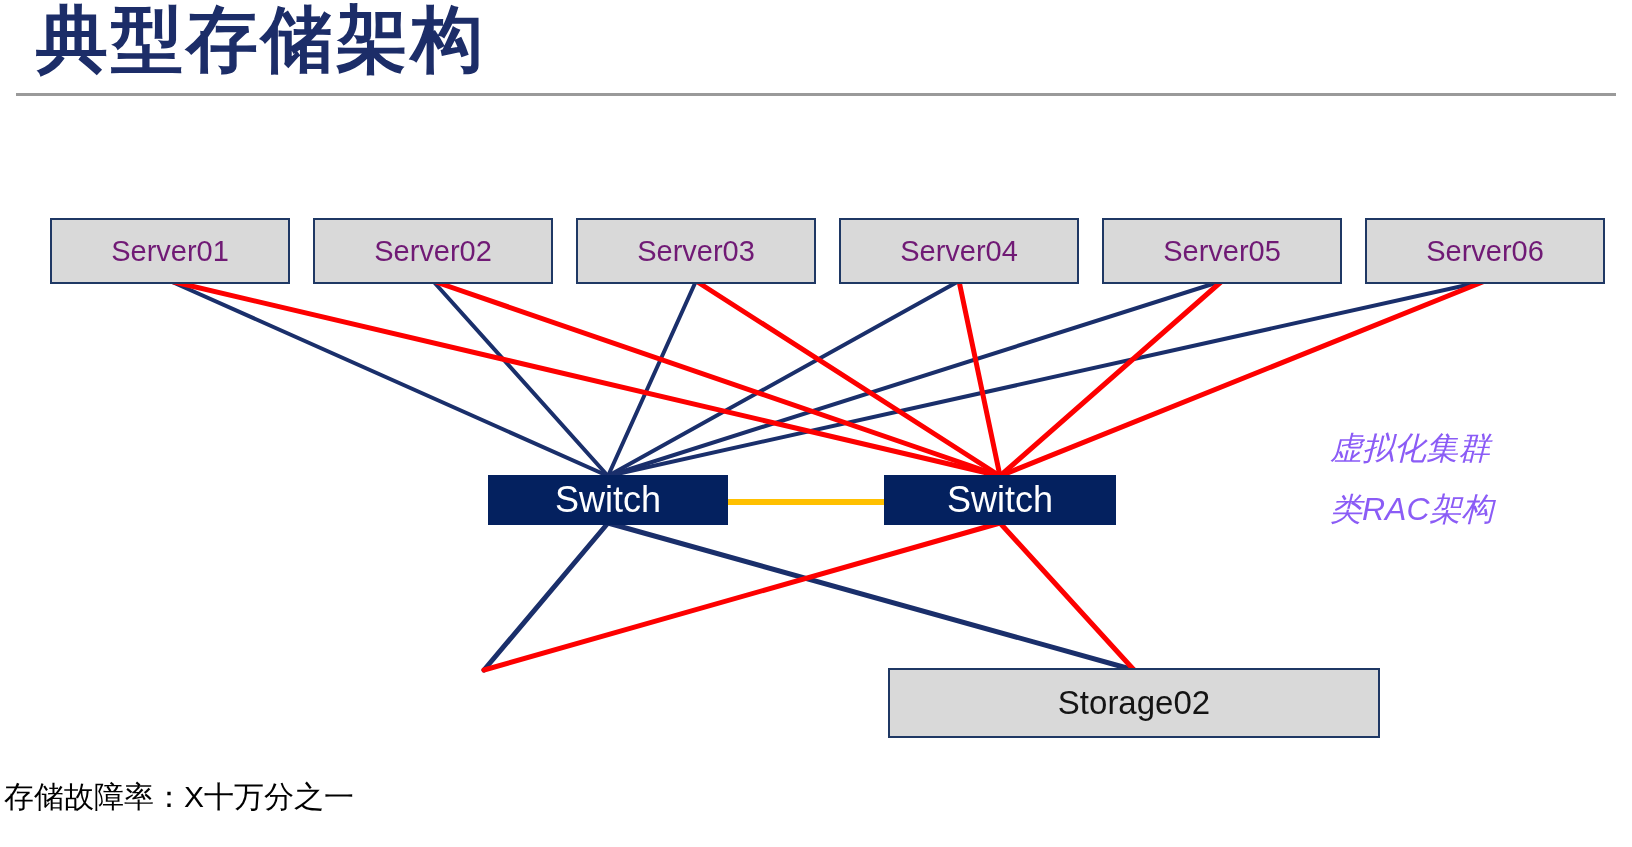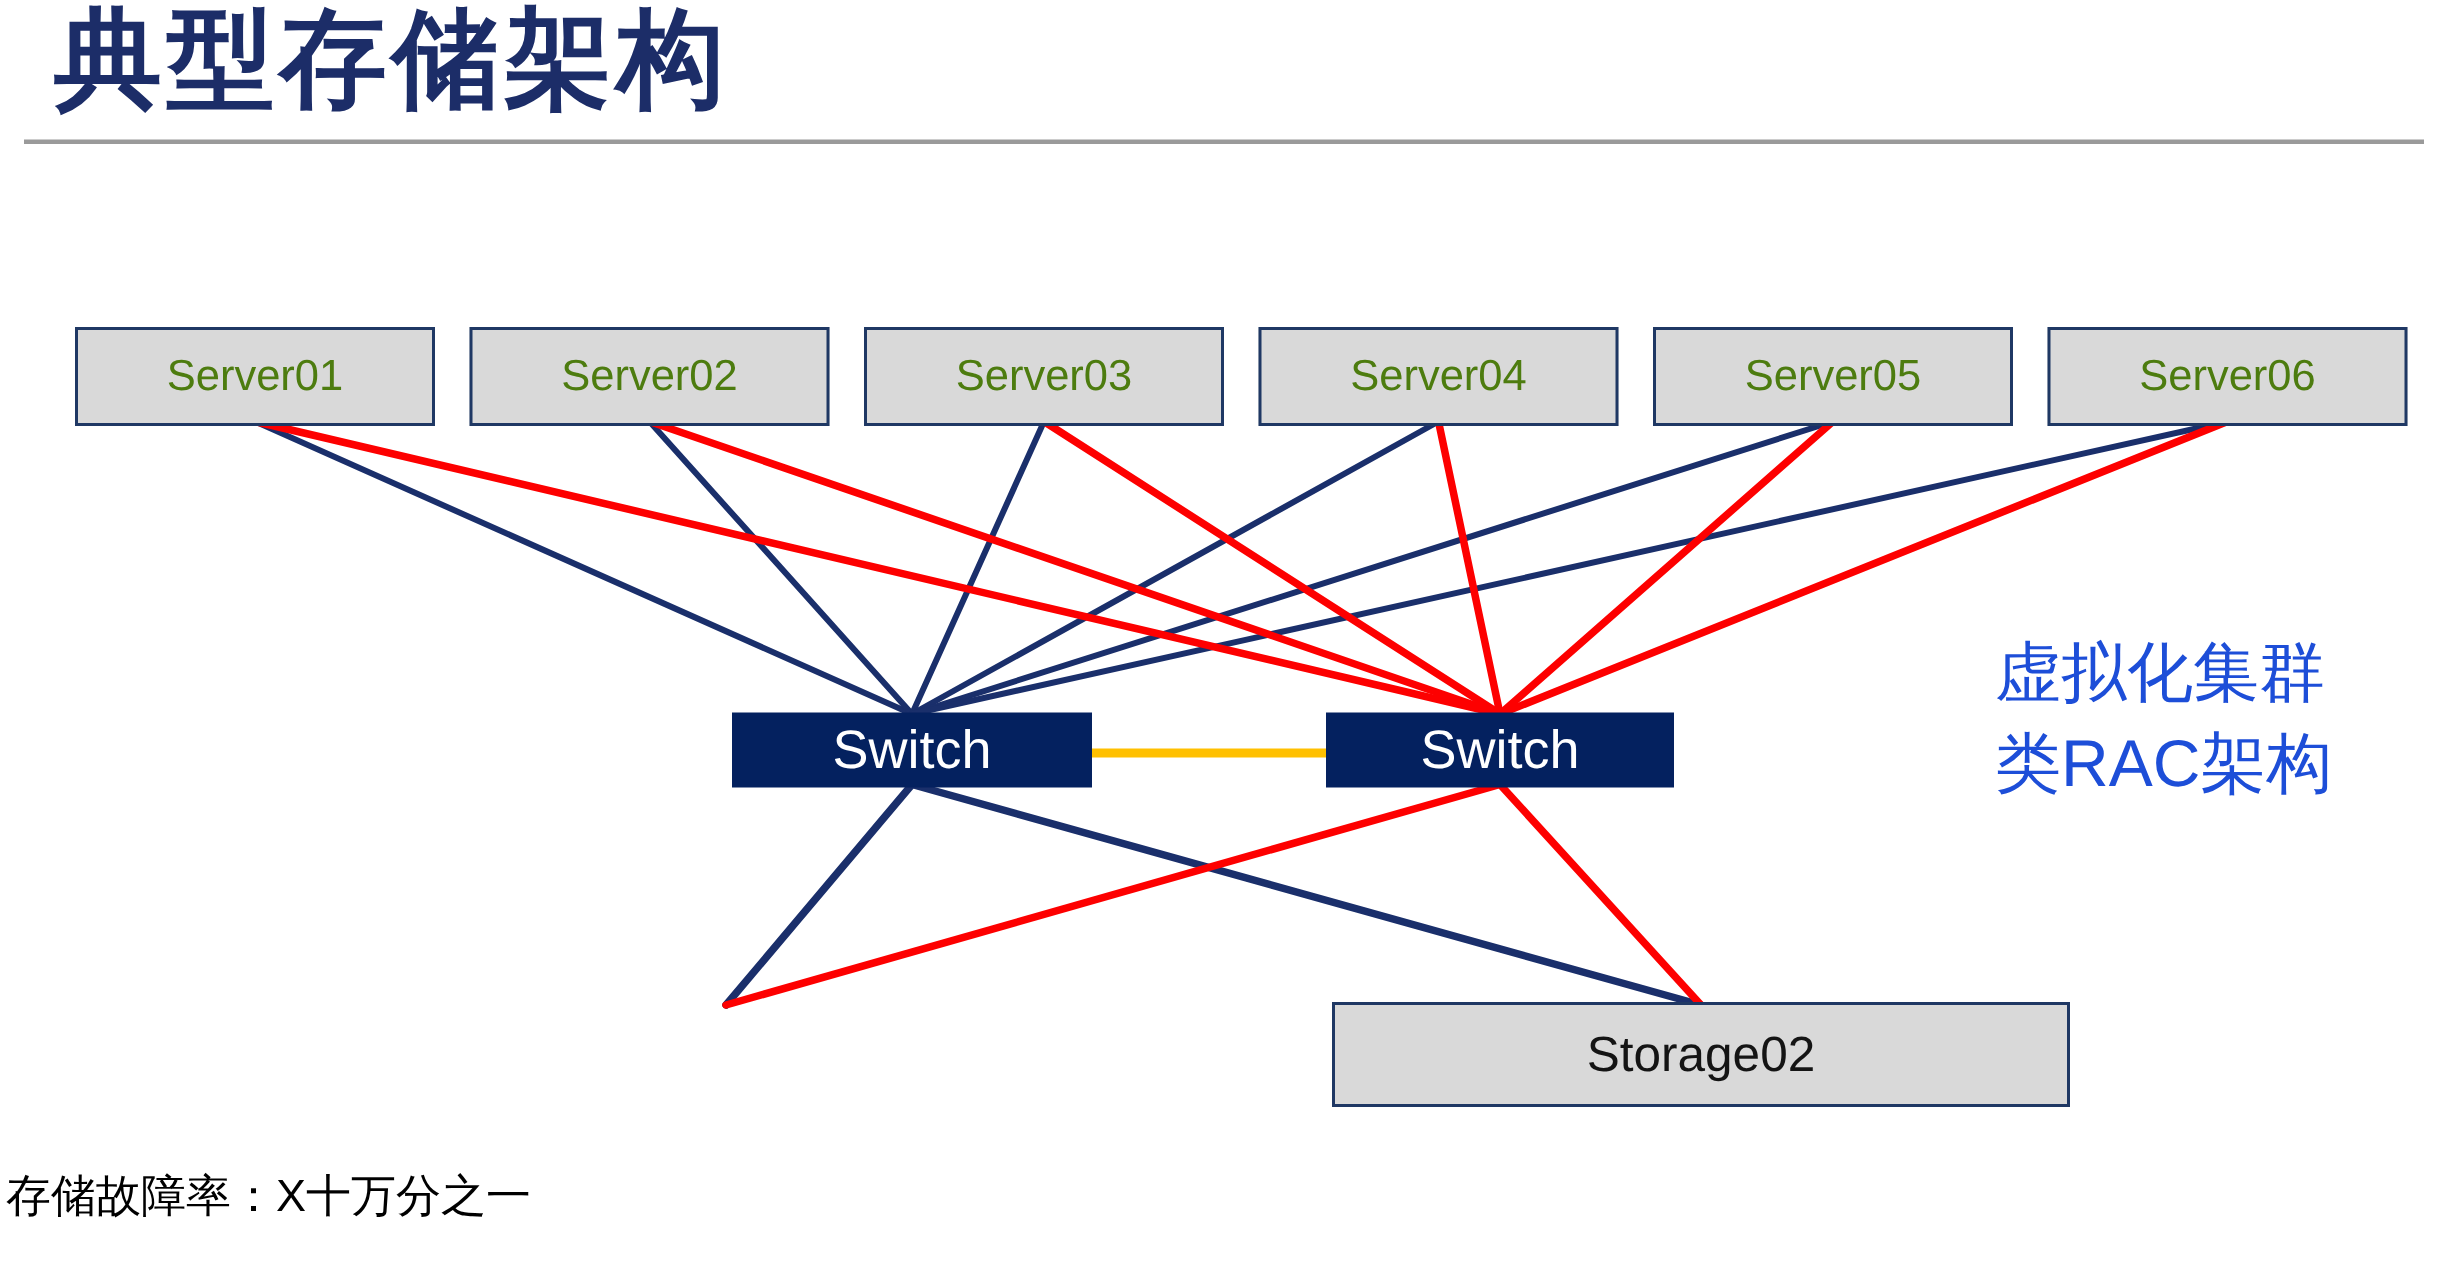--- a/index.html
+++ b/index.html
@@ -24,43 +24,44 @@
   svg.links{position:absolute;left:0;top:0;}
 
   .node{
     position:absolute;box-sizing:border-box;
     display:flex;align-items:center;justify-content:center;
     white-space:nowrap;
   }
   .server{
     top:218px;width:240px;height:66px;
     background:#d9d9d9;border:2px solid #1f3864;
-    font-size:29px;color:#4d7c0f;
+    font-size:29px;color:#701a75;
   }
   .switch{
     top:475px;height:50px;
     background:#04215f;color:#ffffff;
     font-size:36px;
   }
   .storage{
     top:668px;height:70px;
     background:#d9d9d9;border:2px solid #1f3864;
     font-size:33px;color:#141414;
   }
 
   .side-label{
     position:absolute;color:#000;font-size:30px;white-space:nowrap;
   }
   .label-server-fail{left:4px;top:381px;}
   .label-storage-fail{left:4px;top:777px;}
 
   .annotation{
     position:absolute;left:1330px;top:418px;
-    font-size:44px;line-height:61px;color:#1d4ed8;
+    font-size:32px;line-height:61px;color:#8b5cf6;
     white-space:nowrap;
+    font-style:italic;
   }
 </style>
 </head>
 <body>
 
 <div class="stage">
 
   <svg class="links" width="1632" height="847" viewBox="0 0 1632 847">
 
     <g fill="none" stroke-width="4" stroke-linecap="round" stroke="#1a2f6b">

